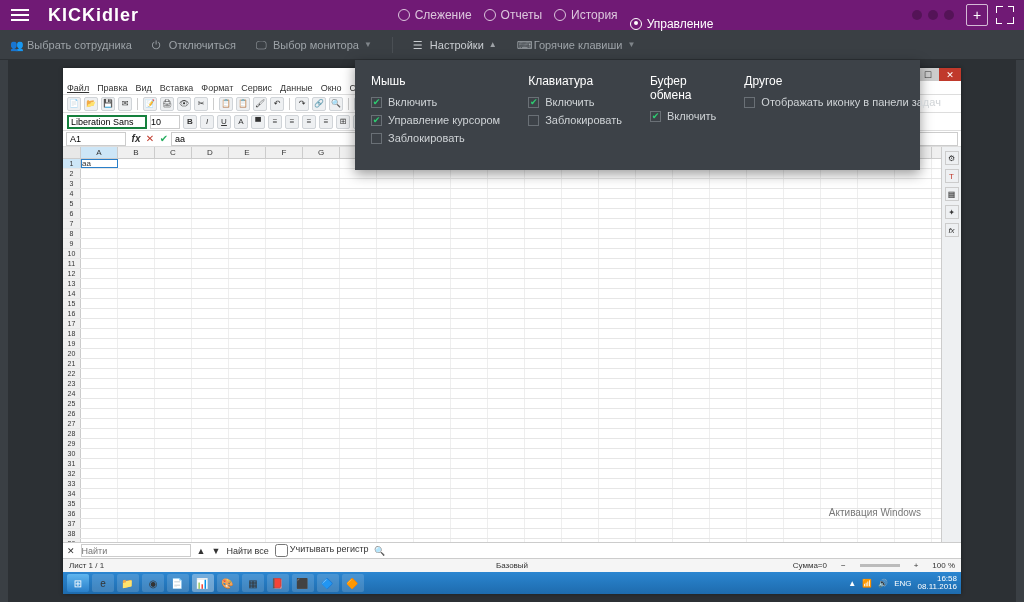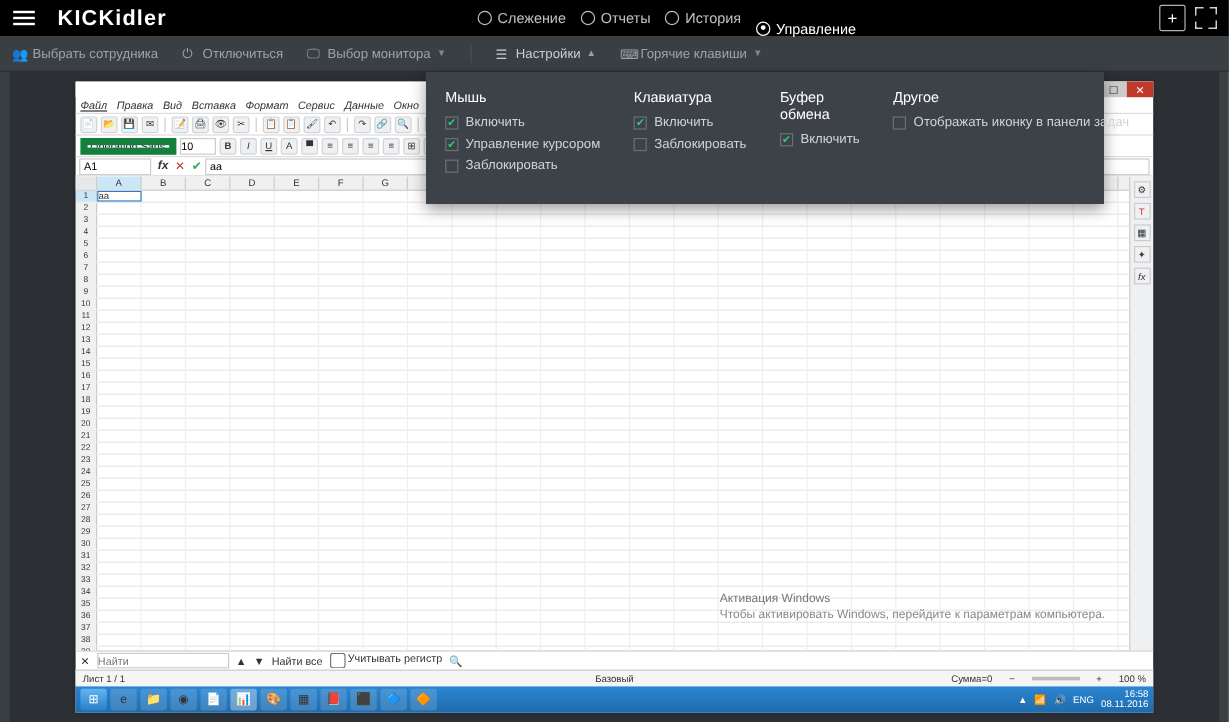--- a/index.html
+++ b/index.html
@@ -1,19 +1,19 @@
 <!DOCTYPE html>
 <html><head>
 <meta charset="utf-8">
 <style>
 * { margin: 0; padding: 0; box-sizing: border-box; font-family: Arial, sans-serif; }
 body { background: #3a3f44; width: 1024px; height: 602px; overflow: hidden; position: relative; }
 
 
-.topbar { height: 30px; background: #000000; display: flex; align-items: center; color: #fff; font-size: 12px; }
+.topbar { height: 30px; background: #701a75; display: flex; align-items: center; color: #fff; font-size: 12px; }
 .hamburger { width: 40px; display:flex; flex-direction:column; align-items:center; justify-content:center; gap:3px; cursor:pointer; height:100%; }
 .hamburger span { width:18px; height:2px; background:#fff; }
 .logo { font-weight:bold; font-size:18px; letter-spacing:1px; margin-left:8px; margin-right:60px; }
 .topnav { display:flex; gap:12px; flex:1; justify-content:center; }
 .topnav-item { display:flex; align-items:center; gap:5px; opacity:0.75; cursor:pointer; }
 .topnav-item.active { opacity:1;margin-top:18px; }
 .topnav-icon { width:12px; height:12px; border:1.5px solid currentColor; border-radius:50%; display:inline-block; }
 .topnav-icon.dot::after { content:''; display:block; width:4px;height:4px;background:currentColor;border-radius:50%;margin:2px auto; }
 .win-dots { display:flex; gap:6px; margin-right:12px; }
 .win-dots span { width:10px;height:10px;background:rgba(0,0,0,0.25);border-radius:50%; }
@@ -46,28 +46,28 @@
 
 .win-title { height:13px; background:#fff; display:flex; justify-content:flex-end; }
 .win-btns { display:flex; }
 .win-btns span { width:22px; height:13px; display:flex;align-items:center;justify-content:center; font-size:9px; color:#fff;}
 .win-btns .min{background:#ccc;color:#333;}
 .win-btns .max{background:#ccc;color:#333;}
 .win-btns .close{background:#c0392b;}
 
 
 .menubar { height:14px; padding:0 4px; display:flex; gap:8px; font-size:9px; color:#333; align-items:center; border-bottom:1px solid #ddd;}
-.menubar span{cursor:pointer;font-style:italic;}
+.menubar span{cursor:pointer;}
 .menubar span:first-child{text-decoration:underline;}
 
 
 .toolbar { height:18px; border-bottom:1px solid #ddd; display:flex; align-items:center; padding:0 4px; gap:3px; }
 .tb-btn { width:14px; height:14px; background:#eef0f2; border:1px solid #d0d4d8; border-radius:2px; cursor:pointer; display:inline-flex;align-items:center;justify-content:center; font-size:8px;}
 .tb-sep { width:1px; height:12px; background:#ccc; margin:0 2px;}
-.font-select{height:14px;font-size:9px;border:6px solid #15803d;padding:0 2px; width:80px;}
+.font-select{height:14px;font-size:9px;border:2px solid #15803d;padding:0 2px; width:80px;}
 .size-select{height:14px;font-size:9px;border:1px solid #ccc;width:30px;}
 
 .formula-bar{height:16px;display:flex;align-items:center;border-bottom:1px solid #ddd;}
 .cell-ref{width:60px;border:1px solid #ccc;height:14px;font-size:9px;padding:0 3px;margin:0 3px;}
 .formula-in{flex:1;border:1px solid #ccc;height:14px;margin-right:3px;font-size:9px;padding:0 3px;}
 .fb-btn{width:14px;height:14px;display:flex;align-items:center;justify-content:center;font-size:10px;cursor:pointer;}
 
 
 .sheet{flex:1;overflow:hidden;position:relative;display:flex;}
 .sheet-main{flex:1;overflow:hidden;}
@@ -1314,21 +1314,20 @@
       <span style="display:flex;gap:14px;align-items:center;">
         <span>Сумма=0</span>
         <span>−</span>
         <span style="width:40px;height:3px;background:#bbb;display:inline-block;"></span>
         <span>+</span>
         <span>100 %</span>
       </span>
     </div>
     <div class="watermark">
       <div class="t">Активация Windows</div>
-      <div>Чтобы активировать Windows, перейдите к параметрам компьютера.</div>
     </div>
     <div class="taskbar">
       <div class="task-item start">⊞</div>
       <div class="task-item">e</div>
       <div class="task-item">📁</div>
       <div class="task-item">◉</div>
       <div class="task-item">📄</div>
       <div class="task-item" style="background:rgba(255,255,255,0.35);">📊</div>
       <div class="task-item">🎨</div>
       <div class="task-item">▦</div>

